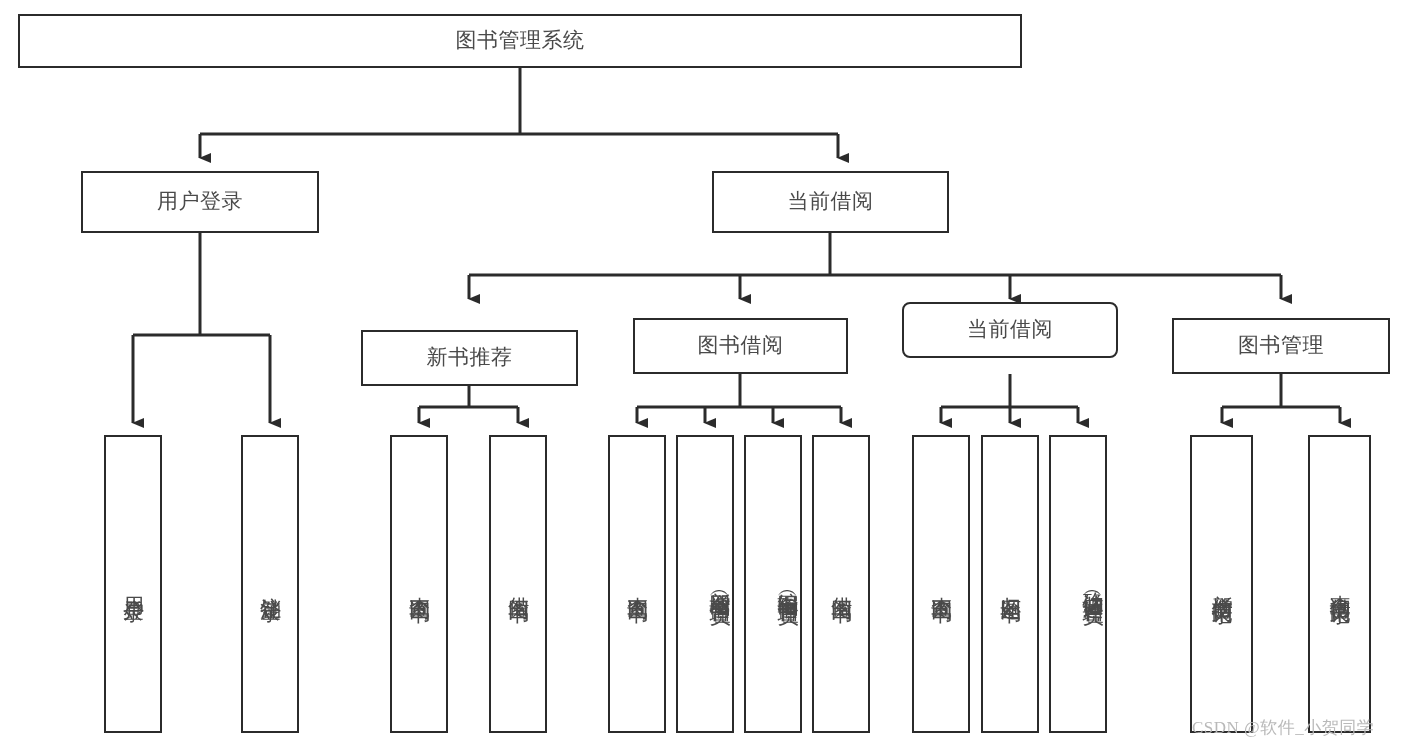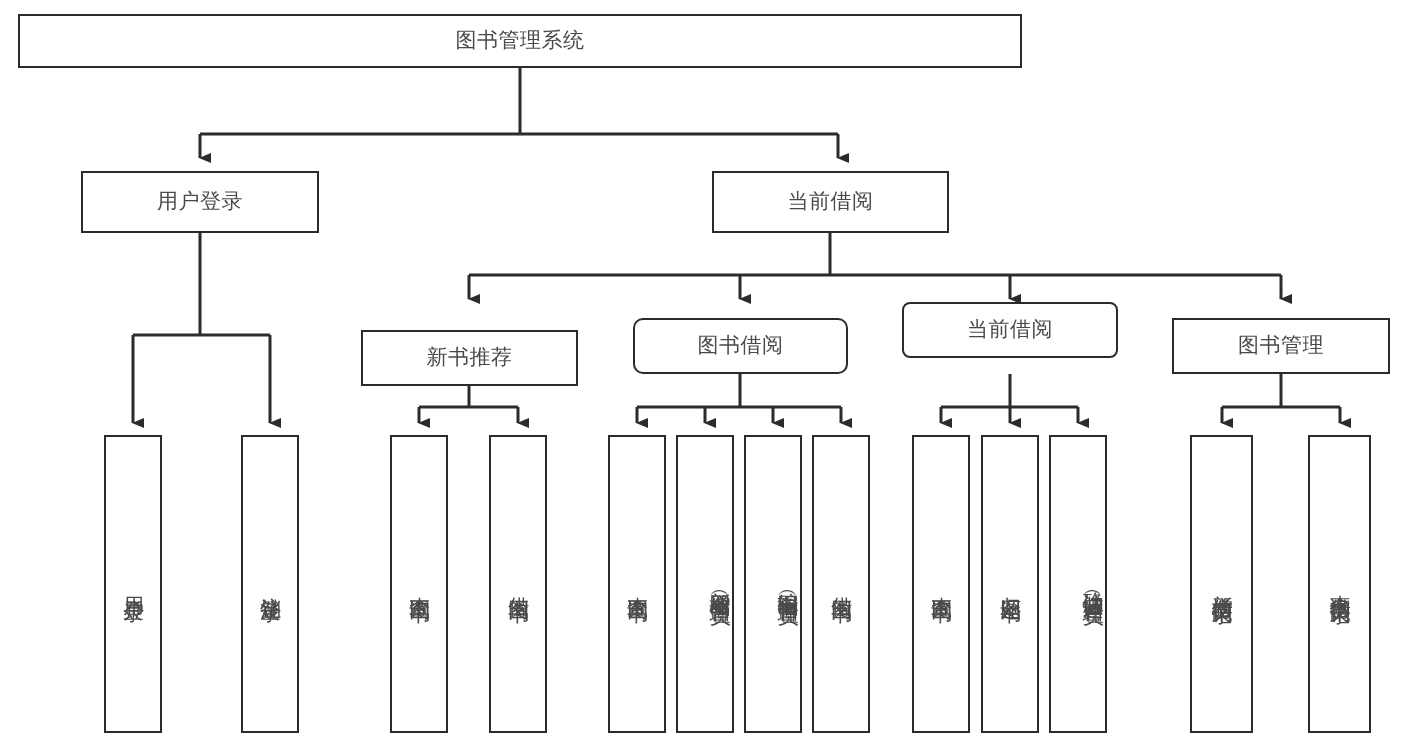--- a/index.html
+++ b/index.html
@@ -126,21 +126,21 @@
   <div class="node node-h" style="left:81px; top:171px; width:238px; height:62px;">
     <span>用户登录</span>
   </div>
   <div class="node node-h" style="left:712px; top:171px; width:237px; height:62px;">
     <span>当前借阅</span>
   </div>
 
   <div class="node node-h" style="left:361px; top:318px; width:217px; height:56px;margin-top:12px;">
     <span>新书推荐</span>
   </div>
-  <div class="node node-h" style="left:633px; top:318px; width:215px; height:56px;border-radius:10px;">
+  <div class="node node-h" style="left:633px; top:318px; width:215px; height:56px;">
     <span>图书借阅</span>
   </div>
   <div class="node node-h" style="left:902px; top:302px; width:216px; height:56px;border-radius:8px;">
     <span>当前借阅</span>
   </div>
   <div class="node node-h" style="left:1172px; top:318px; width:218px; height:56px;">
     <span>图书管理</span>
   </div>
 
   <div class="node node-v" style="left:104px; top:435px; width:58px; height:298px;">
@@ -180,14 +180,15 @@
     <span>确认归还（管理员）</span>
   </div>
 
   <div class="node node-v" style="left:1190px; top:435px; width:63px; height:298px;">
     <span>新增借阅记录</span>
   </div>
   <div class="node node-v" style="left:1308px; top:435px; width:63px; height:298px;">
     <span>查询借阅记录</span>
   </div>
 
+  <div class="watermark" style="left:1192px; top:716px;">CSDN @软件_小贺同学</div>
 
 </div>
 
 </body></html>

